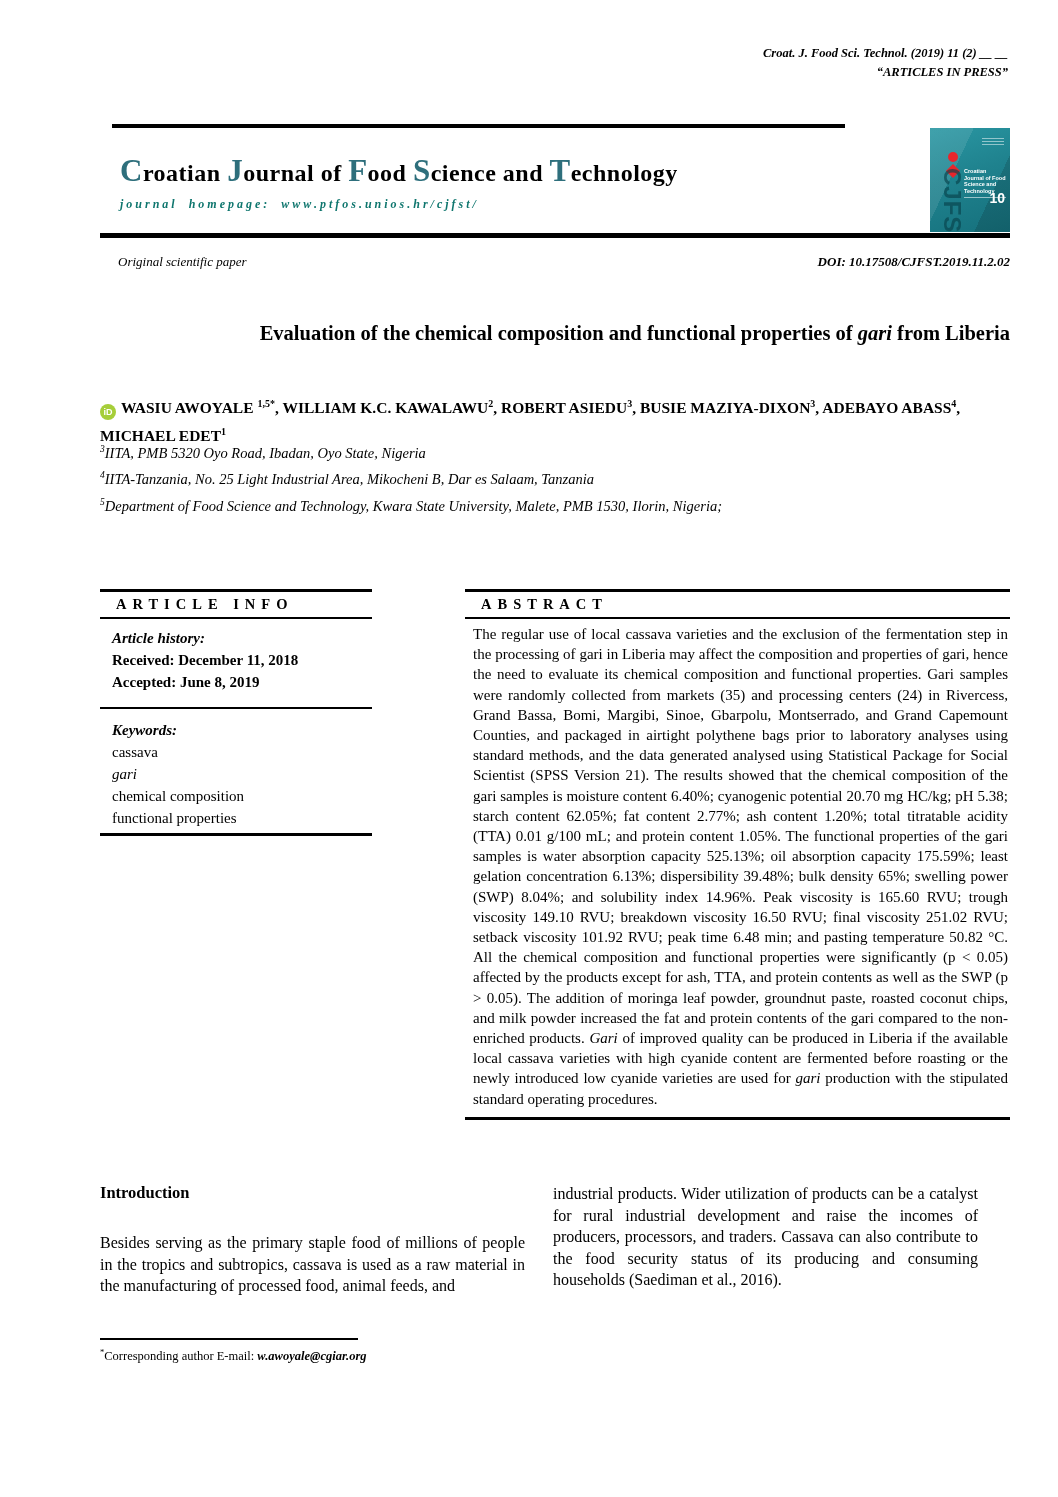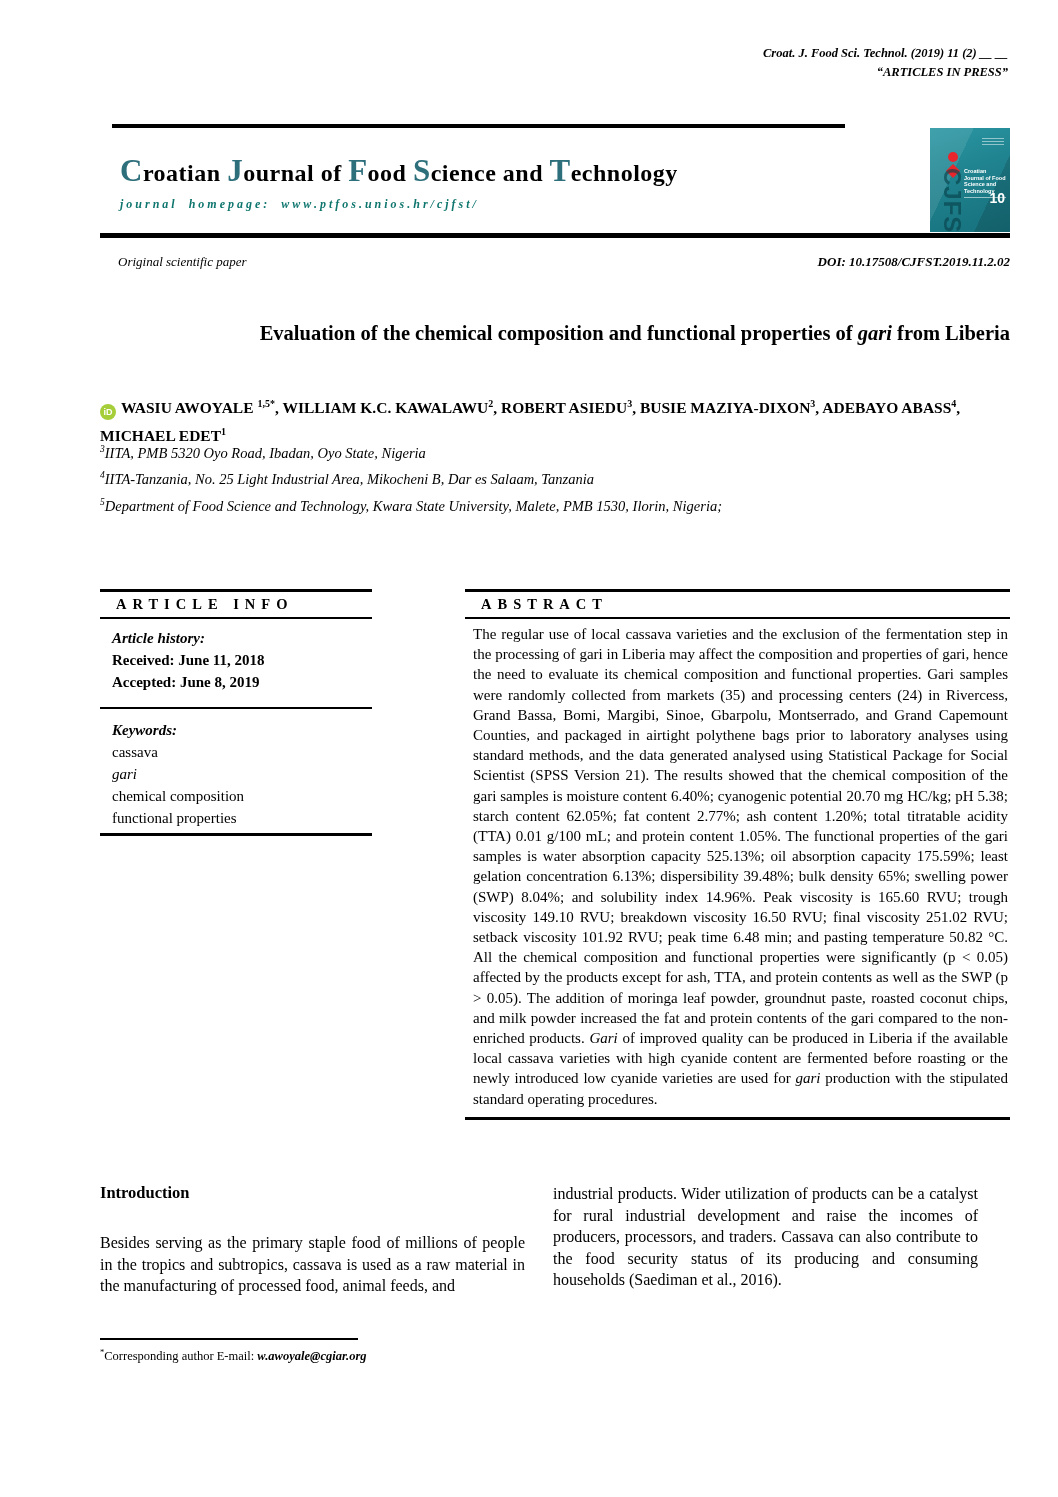--- a/index.html
+++ b/index.html
@@ -128,21 +128,21 @@
     <div><sup>3</sup><span>IITA, PMB 5320 Oyo Road, Ibadan, Oyo State, Nigeria</span></div>
     <div><sup>4</sup><span>IITA-Tanzania, No. 25 Light Industrial Area, Mikocheni B, Dar es Salaam, Tanzania</span></div>
     <div><sup>5</sup><span>Department of Food Science and Technology, Kwara State University, Malete, PMB 1530, Ilorin, Nigeria;</span></div>
   </div>
 
   <div class="cols">
     <div class="info-col">
       <div class="col-heading">ARTICLE INFO</div>
       <div class="info-body">
         <div class="hist-label">Article history:</div>
-        <div class="hist-line">Received: June 11, 2018</div>
+        <div class="hist-line">Received: December 11, 2018</div>
         <div class="hist-line">Accepted: June 8, 2019</div>
       </div>
       <div class="info-rule"></div>
       <div class="info-body">
         <div class="kw-label">Keywords:</div>
         <div class="kw">cassava</div>
         <div class="kw italic">gari</div>
         <div class="kw">chemical composition</div>
         <div class="kw">functional properties</div>
       </div>

